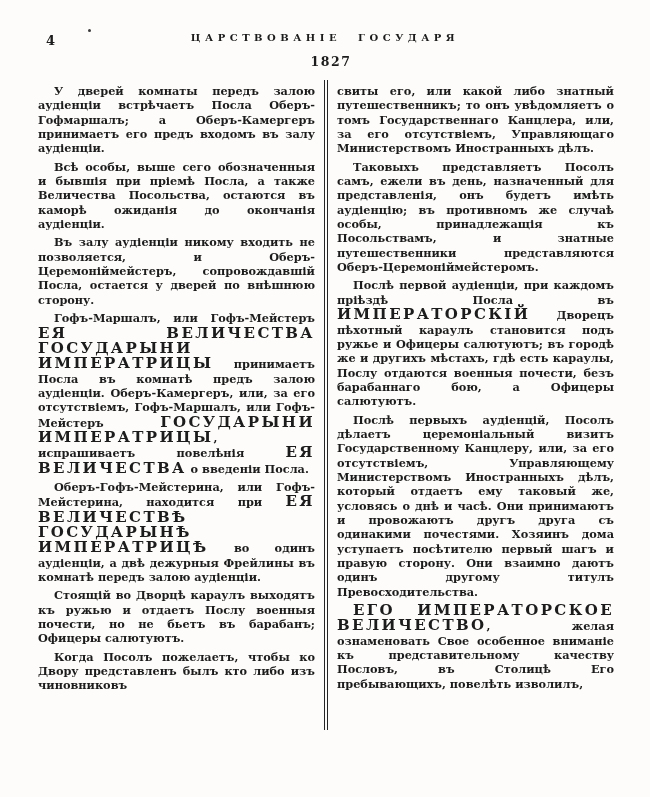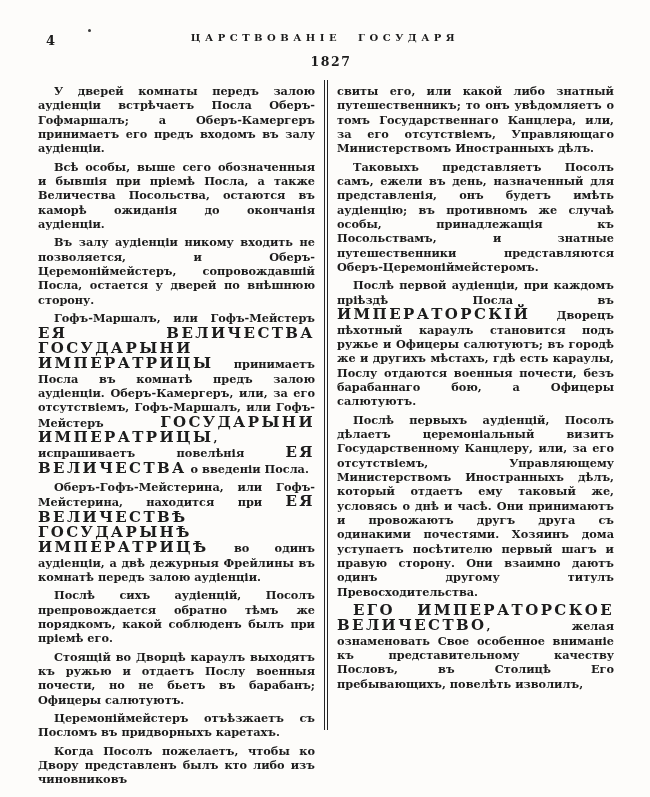--- a/index.html
+++ b/index.html
@@ -83,23 +83,21 @@
   <div class="page-number">4</div>
   <div class="header-title">ЦАРСТВОВАНІЕ ГОСУДАРЯ</div>
   <div class="header-year">1827</div>
   <div class="columns">
     <div class="column">
         <p class="para"><span class="txt">У дверей комнаты передъ залою аудіенціи встрѣчаетъ Посла Оберъ-Гофмаршалъ; а Оберъ-Камергеръ принимаетъ его предъ входомъ въ залу аудіенціи.</span></p>
         <p class="para"><span class="txt">Всѣ особы, выше сего обозначенныя и бывшія при пріемѣ Посла, а также Величества Посольства, остаются въ каморѣ ожиданія до окончанія аудіенціи.</span></p>
         <p class="para"><span class="txt">Въ залу аудіенціи никому входить не позволяется, и Оберъ-Церемоніймейстеръ, сопровождавшій Посла, остается у дверей по внѣшнюю сторону.</span></p>
         <p class="para"><span class="txt">Гофъ-Маршалъ, или Гофъ-Мейстеръ </span><span class="sc">Ея Величества Государыни Императрицы</span><span class="txt"> принимаетъ Посла въ комнатѣ предъ залою аудіенціи. Оберъ-Камергеръ, или, за его отсутствіемъ, Гофъ-Маршалъ, или Гофъ-Мейстеръ </span><span class="sc">Государыни Императрицы</span><span class="txt">, испрашиваетъ повелѣнія </span><span class="sc">Ея Величества</span><span class="txt"> о введеніи Посла.</span></p>
         <p class="para"><span class="txt">Оберъ-Гофъ-Мейстерина, или Гофъ-Мейстерина, находится при </span><span class="sc">Ея Величествѣ Государынѣ Императрицѣ</span><span class="txt"> во одинъ аудіенціи, а двѣ дежурныя Фрейлины въ комнатѣ передъ залою аудіенціи.</span></p>
-        <p class="para"><span class="txt">Послѣ сихъ аудіенцій, Посолъ препровождается обратно тѣмъ же порядкомъ, какой соблюденъ былъ при пріемѣ его.</span></p>
         <p class="para"><span class="txt">Стоящій во Дворцѣ караулъ выходятъ къ ружью и отдаетъ Послу военныя почести, но не бьетъ въ барабанъ; Офицеры салютуютъ.</span></p>
-        <p class="para"><span class="txt">Церемоніймейстеръ отъѣзжаетъ съ Посломъ въ придворныхъ каретахъ.</span></p>
         <p class="para"><span class="txt">Когда Посолъ пожелаетъ, чтобы ко Двору представленъ былъ кто либо изъ чиновниковъ</span></p>
       </div>
     <div class="column-divider"></div>
     <div class="column">
         <p class="para noind"><span class="txt">свиты его, или какой либо знатный путешественникъ; то онъ увѣдомляетъ о томъ Государственнаго Канцлера, или, за его отсутствіемъ, Управляющаго Министерствомъ Иностранныхъ дѣлъ.</span></p>
         <p class="para"><span class="txt">Таковыхъ представляетъ Посолъ самъ, ежели въ день, назначенный для представленія, онъ будетъ имѣть аудіенцію; въ противномъ же случаѣ особы, принадлежащія къ Посольствамъ, и знатные путешественники представляются Оберъ-Церемоніймейстеромъ.</span></p>
         <p class="para"><span class="txt">Послѣ первой аудіенціи, при каждомъ пріѣздѣ Посла въ </span><span class="sc">Императорскій</span><span class="txt"> Дворецъ пѣхотный караулъ становится подъ ружье и Офицеры салютуютъ; въ городѣ же и другихъ мѣстахъ, гдѣ есть караулы, Послу отдаются военныя почести, безъ барабаннаго бою, а Офицеры салютуютъ.</span></p>
         <p class="para"><span class="txt">Послѣ первыхъ аудіенцій, Посолъ дѣлаетъ церемоніальный визитъ Государственному Канцлеру, или, за его отсутствіемъ, Управляющему Министерствомъ Иностранныхъ дѣлъ, который отдаетъ ему таковый же, условясь о днѣ и часѣ. Они принимаютъ и провожаютъ другъ друга съ одинакими почестями. Хозяинъ дома уступаетъ посѣтителю первый шагъ и правую сторону. Они взаимно даютъ одинъ другому титулъ Превосходительства.</span></p>
         <p class="para"><span class="sc">Его Императорское Величество</span><span class="txt">, желая ознаменовать Свое особенное вниманіе къ представительному качеству Пословъ, въ Столицѣ Его пребывающихъ, повелѣть изволилъ,</span></p>
       </div>

